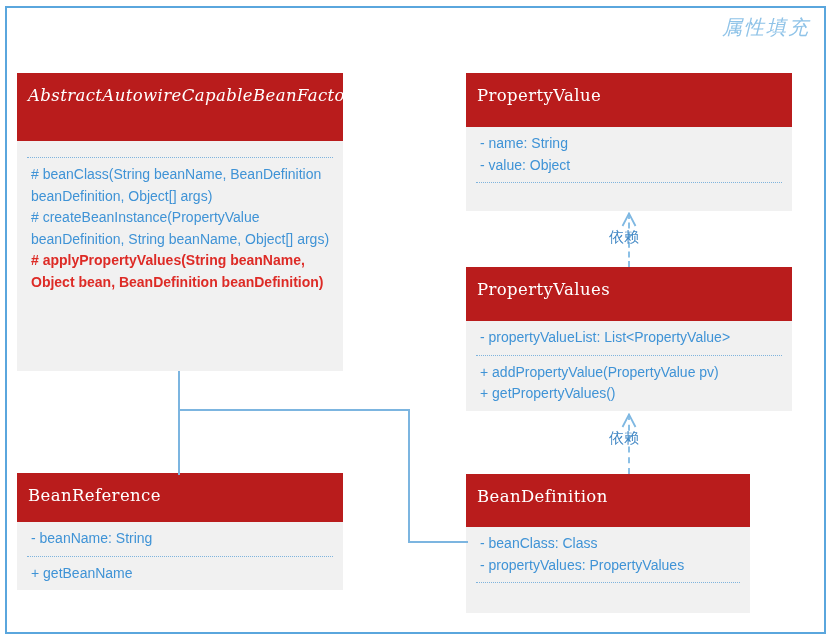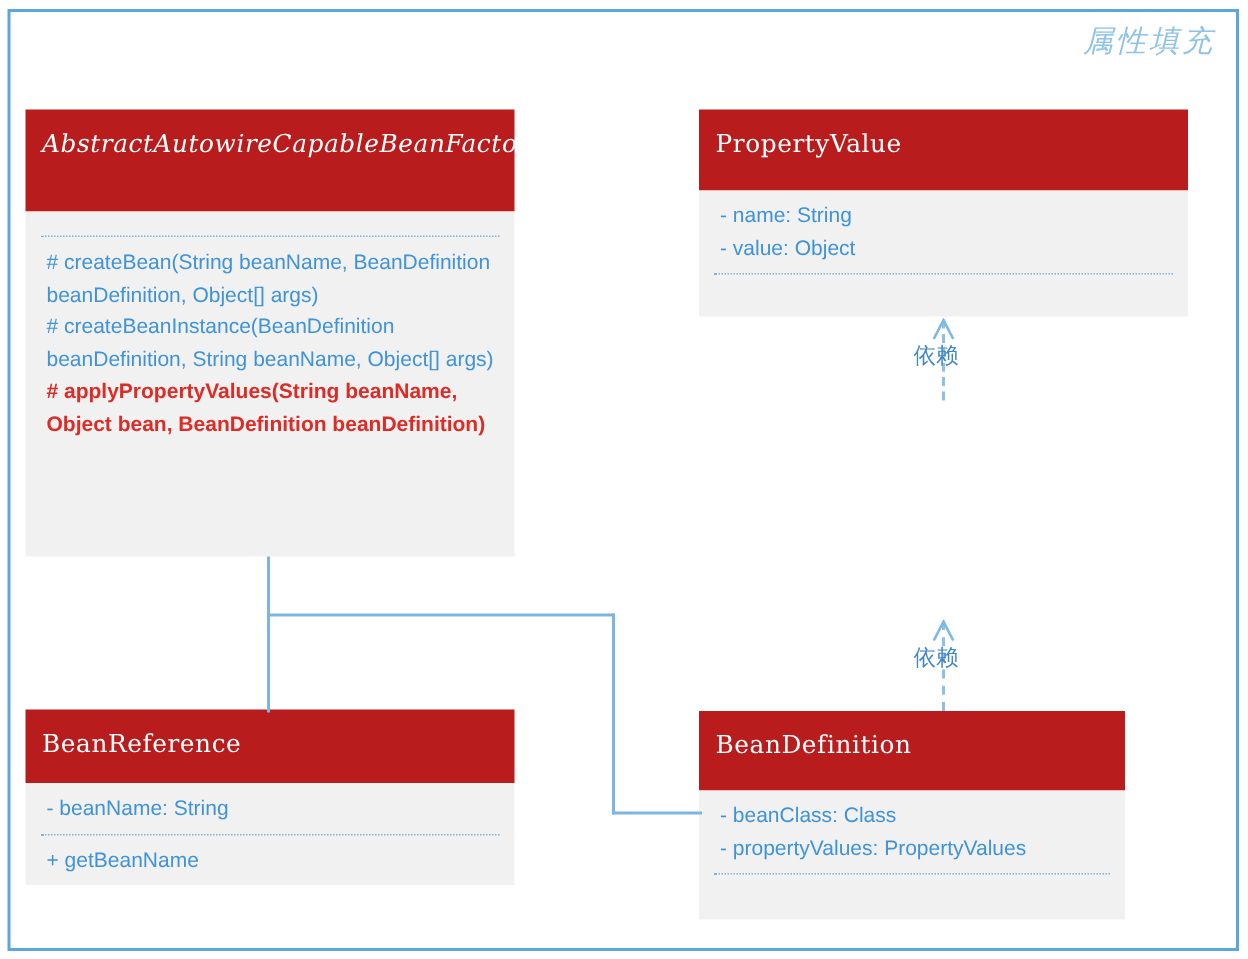--- a/index.html
+++ b/index.html
@@ -88,22 +88,22 @@
   <div class="frame"></div>
 
   <div class="diagram-title">属性填充</div>
 
   <div class="uml" id="factory">
     <div class="hdr abstract">AbstractAutowireCapableBeanFactory</div>
     <div class="body">
       <div class="sec empty"></div>
       <div class="sep"></div>
       <div class="sec">
-        <div class="row"># createBean(String beanName, BeanDefinition beanDefinition, Object[] args)</div>
-        <div class="row"># createBeanInstance(BeanDefinition beanDefinition, String beanName, Object[] args)</div>
+        <div class="row"># beanClass(String beanName, BeanDefinition beanDefinition, Object[] args)</div>
+        <div class="row"># createBeanInstance(PropertyValue beanDefinition, String beanName, Object[] args)</div>
         <div class="row red"># applyPropertyValues(String beanName, Object bean, BeanDefinition beanDefinition)</div>
       </div>
     </div>
   </div>
 
   <div class="uml" id="beanref">
     <div class="hdr">BeanReference</div>
     <div class="body">
       <div class="sec">
         <div class="row">- beanName:  String</div>
@@ -120,20 +120,33 @@
     <div class="body">
       <div class="sec">
         <div class="row">- name:  String</div>
         <div class="row">- value:  Object</div>
       </div>
       <div class="sep"></div>
       <div class="sec empty" style="height:28px;"></div>
     </div>
   </div>
 
+  <div class="uml" id="propvalues">
+    <div class="hdr">PropertyValues</div>
+    <div class="body">
+      <div class="sec">
+        <div class="row">- propertyValueList:  List&lt;PropertyValue&gt;</div>
+      </div>
+      <div class="sep"></div>
+      <div class="sec">
+        <div class="row">+ addPropertyValue(PropertyValue pv)</div>
+        <div class="row">+ getPropertyValues()</div>
+      </div>
+    </div>
+  </div>
 
   <div class="uml" id="beandef">
     <div class="hdr">BeanDefinition</div>
     <div class="body">
       <div class="sec">
         <div class="row">- beanClass:  Class</div>
         <div class="row">- propertyValues:  PropertyValues</div>
       </div>
       <div class="sep"></div>
       <div class="sec empty" style="height:30px;"></div>

